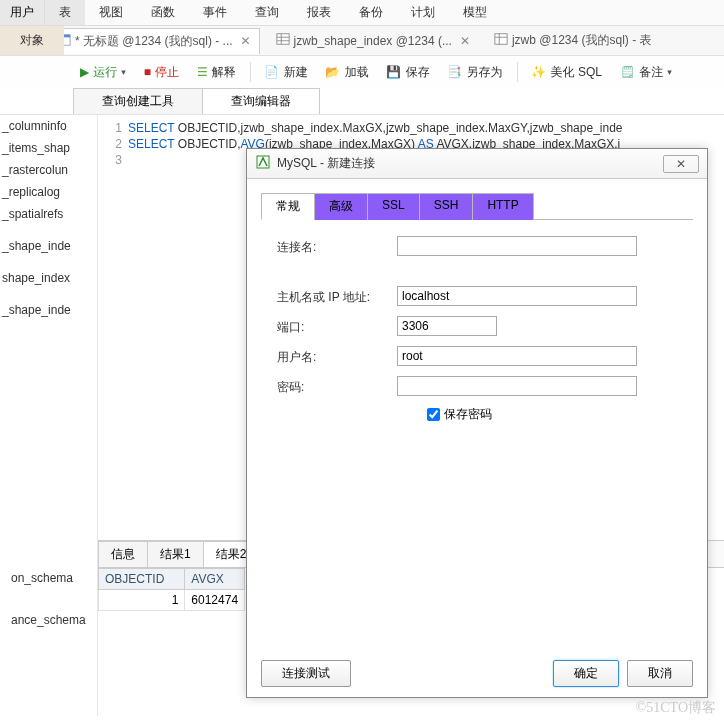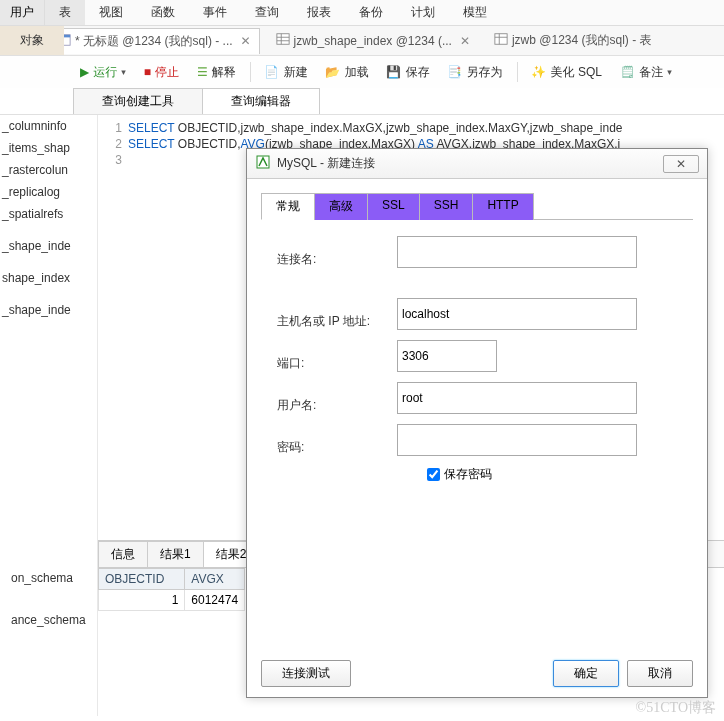--- a/index.html
+++ b/index.html
@@ -52,21 +52,21 @@
   .dialog { position:absolute; top:148px; left:246px; width:462px; height:550px; background:#fff; border:1px solid #888; box-shadow:0 0 10px rgba(0,0,0,.2); }
   .dlg-title { display:flex; align-items:center; gap:6px; height:30px; padding:0 8px; background:linear-gradient(#fdfdfd,#f2f2f2); border-bottom:1px solid #ccc; }
   .dlg-title .t { flex:1; color:#333; }
   .dlg-close { border:1px solid #aaa; border-radius:2px; padding:1px 12px; font-family:Arial; color:#555; }
   .dlg-tabs { display:flex; margin:14px 0 0 14px; border-bottom:1px solid #bbb; width:calc(100% - 28px);text-align:center; }
   .dtab { padding:4px 14px; border:1px solid #bbb; border-bottom:none; background:#8b5cf6; margin-right:-1px; margin-bottom:-1px; }
   .dtab.active { background:#fff; border-bottom:1px solid #fff; }
   .form { padding:16px 30px; }
   .row { display:flex; align-items:flex-end; margin-bottom:10px; }
   .row label { width:120px; color:#333; }
-  .row input[type=text], .row input[type=password] { border:1px solid #aaa; padding:2px 4px; height:32px; }
+  .row input[type=text], .row input[type=password] { border:1px solid #aaa; padding:2px 4px; height:20px; }
   .row .wide { width:240px; }
   .row .med { width:100px; }
   .chk-row { margin-left:150px; display:flex; align-items:center; gap:4px; }
   .dlg-footer { position:absolute; bottom:10px; left:14px; right:14px; display:flex; gap:8px; }
   .btn { border:1px solid #999; padding:4px 20px; background:linear-gradient(#fff,#eee); border-radius:2px; }
   .btn.primary { border-color:#3a8bdc; box-shadow:0 0 2px #6cf; }
   .spacer { flex:1; }
   .watermark { position:absolute; bottom:4px; right:8px; color:#ccc; font-size:14px;font-family:Liberation Serif, serif; }
 </style>
 </head>

